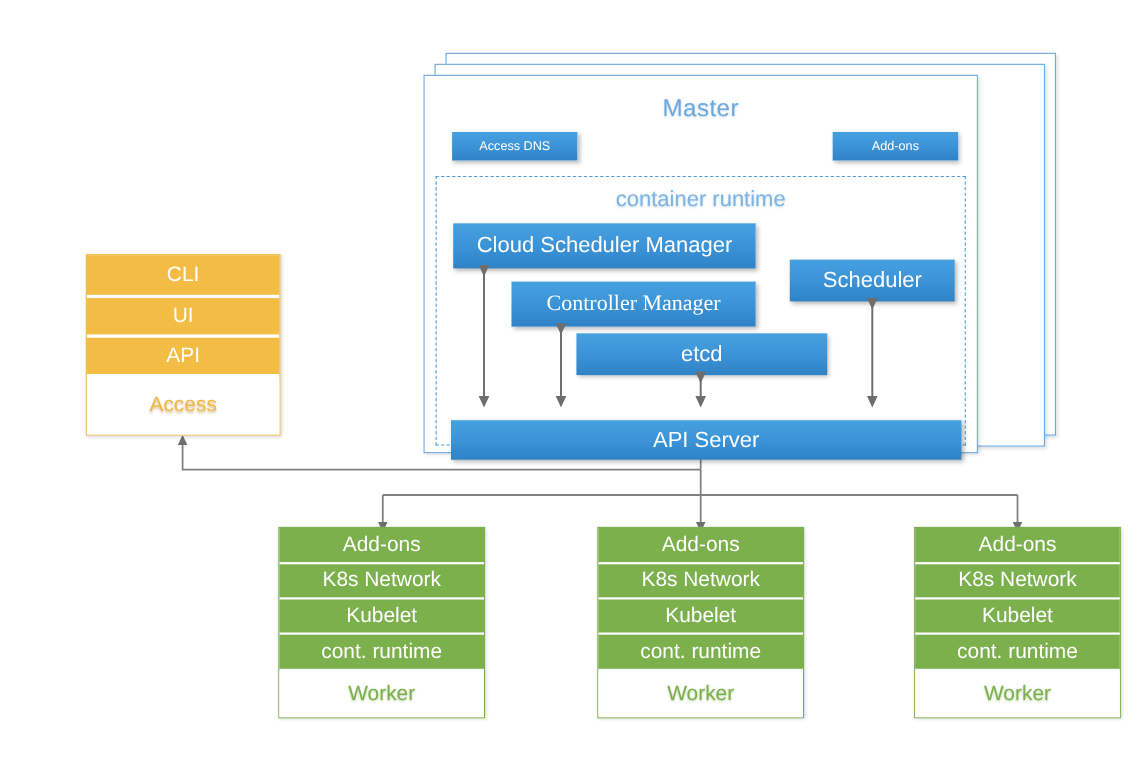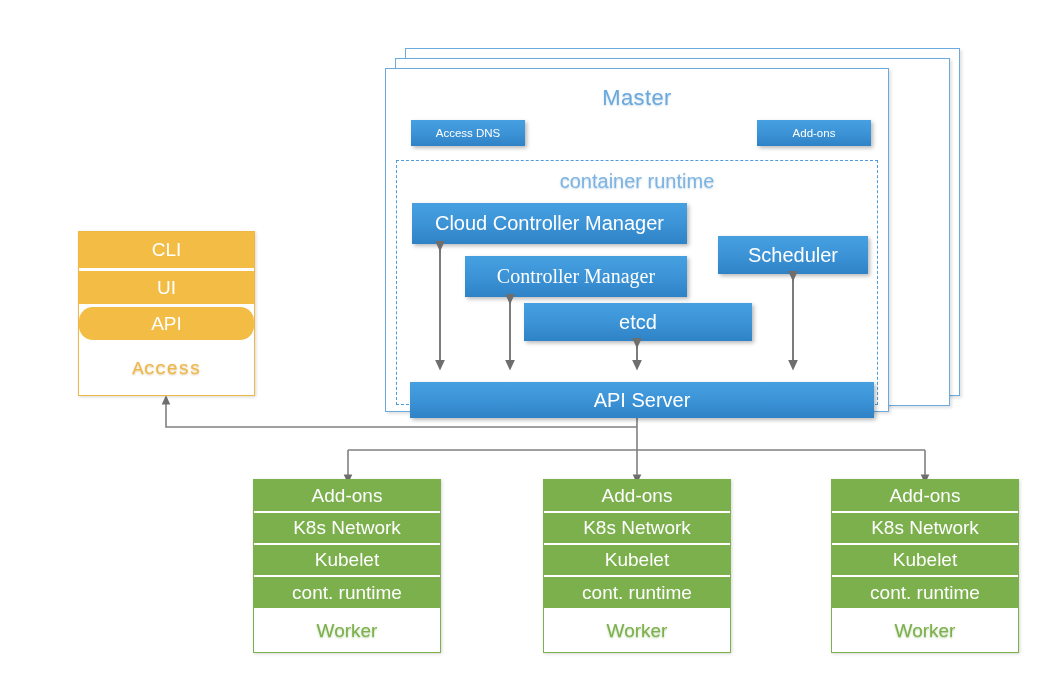--- a/index.html
+++ b/index.html
@@ -162,21 +162,21 @@
   </div>
   <div class="node blue-box small" style="left:757px; top:120px; width:114px; height:26px;">
     <span>Add-ons</span>
   </div>
 
   <div class="node runtime-frame" style="left:396px; top:160px; width:482px; height:245px;">
     <div class="runtime-title" style="top:9px;">container runtime</div>
   </div>
 
   <div class="node blue-box big" style="left:412px; top:203px; width:275px; height:41px;">
-    <span>Cloud Controller Manager</span>
+    <span>Cloud Scheduler Manager</span>
   </div>
 
   <div class="node blue-box big" style="left:465px; top:256px; width:222px; height:41px;font-family:Liberation Serif, serif;">
     <span>Controller Manager</span>
   </div>
 
   <div class="node blue-box big" style="left:718px; top:236px; width:150px; height:38px;">
     <span>Scheduler</span>
   </div>
 
@@ -207,24 +207,24 @@
     <line x1="793" y1="276" x2="793" y2="365" stroke="#6e6e6e" stroke-width="1.8" marker-start="url(#ah2s)" marker-end="url(#ah2)"></line>
   </svg>
 
   <div class="node stack orange" style="left:78px; top:231px; width:177px; height:165px;">
     <div class="bar orange" style="top:39px; height:33px;">
       <span>UI</span>
     </div>
     <div class="bar orange" style="top:0px; height:36px;">
       <span>CLI</span>
     </div>
-    <div class="bar orange" style="top:75px; height:33px;border-radius:14px;">
+    <div class="bar orange" style="top:75px; height:33px;">
       <span>API</span>
     </div>
-    <div class="footer-label orange" style="top:111px; height:52px;font-family:Liberation Mono, monospace;">
+    <div class="footer-label orange" style="top:111px; height:52px;">
       <span>Access</span>
     </div>
   </div>
 
   <div class="node stack green" style="left:253px; top:479px; width:188px; height:174px;">
     <div class="bar green" style="top:0px; height:31px;">
       <span>Add-ons</span>
     </div>
     <div class="bar green" style="top:33px; height:30px;">
       <span>K8s Network</span>

